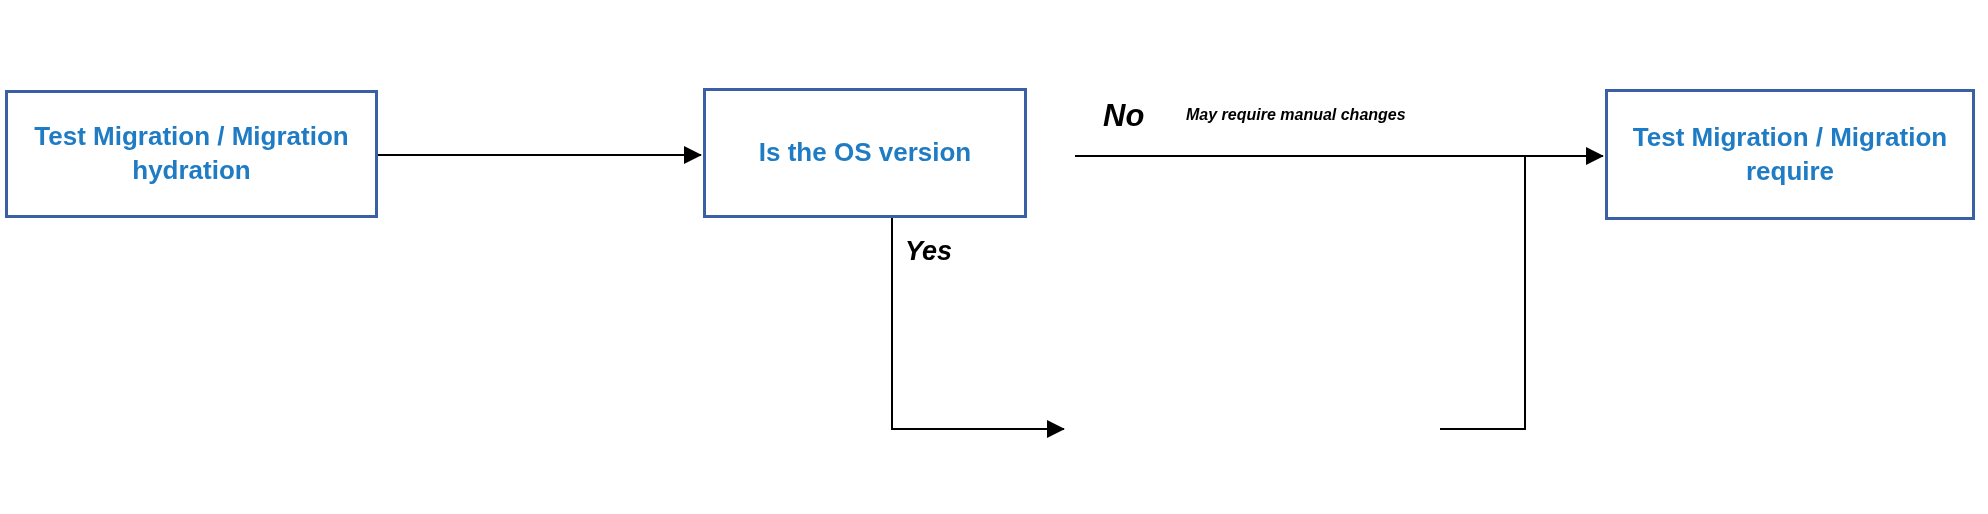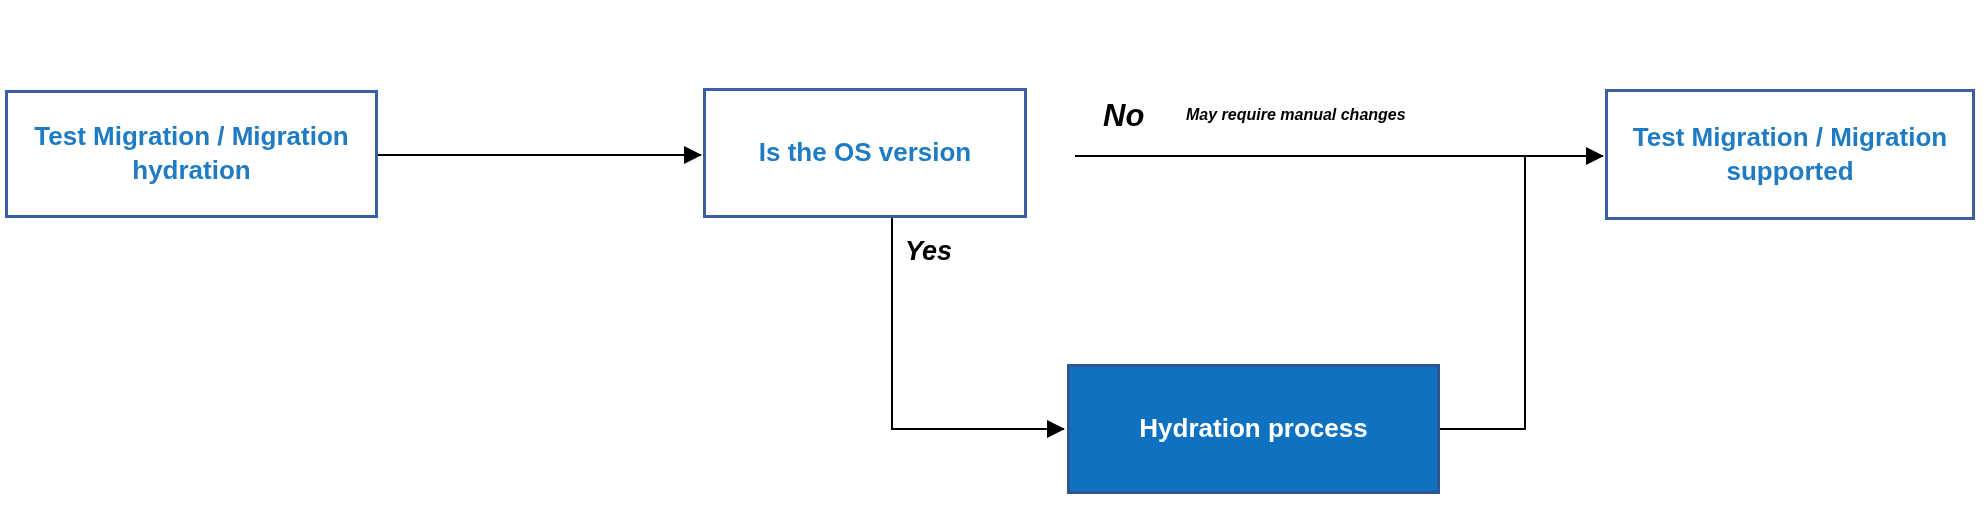--- a/index.html
+++ b/index.html
@@ -78,26 +78,23 @@
     <div>Test Migration / Migration</div>
     <div>hydration</div>
   </div>
 
   <div class="node outlined" style="left:703px; top:88px; width:324px; height:130px;">
     <div>Is the OS version</div>
   </div>
 
   <div class="node outlined" style="left:1605px; top:89px; width:370px; height:131px;">
     <div>Test Migration / Migration</div>
-    <div>supported</div>
+    <div>require</div>
   </div>
 
-  <div class="node filled" style="left:1067px; top:364px; width:373px; height:130px;">
-    <div>Hydration process</div>
-  </div>
 
   <div class="edge-label big" style="left:1103px; top:98px;">No</div>
 
   <div class="edge-label small" style="left:1186px; top:106px;">May require manual changes</div>
 
   <div class="edge-label mid" style="left:905px; top:236px;">Yes</div>
 
 </div>
 
 </body></html>

